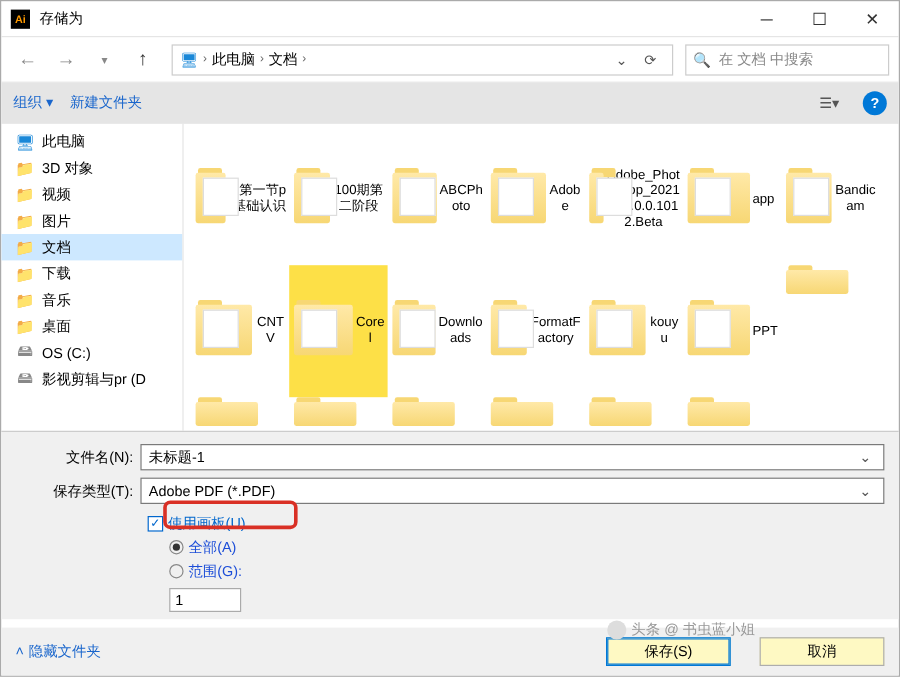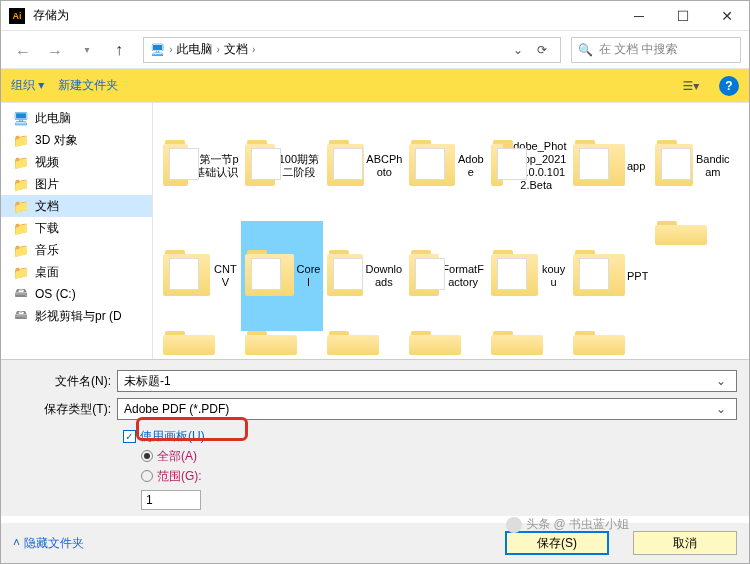--- a/index.html
+++ b/index.html
@@ -12,53 +12,53 @@
 
 .navbar { height: 38px; display: flex; align-items: center; padding: 0 8px; gap: 4px; border-bottom: 1px solid #e5e5e5; }
 .navbtn { width: 28px; height: 28px; display: flex; align-items: center; justify-content: center; color: #888; font-size: 16px; border-radius: 0; }
 .navbtn.enabled { color: #333; }
 .breadcrumb { flex: 1; height: 26px; border: 1px solid #ccc; display: flex; align-items: center; padding: 0 6px; gap: 4px; margin: 0 6px; background: #fff; }
 .breadcrumb .sep { color: #666; font-size: 10px; }
 .brend { display: flex; align-items: center; }
 .brbtn { width: 24px; height: 24px; display: flex; align-items: center; justify-content: center; color: #555; }
 .searchbox { width: 170px; height: 26px; border: 1px solid #ccc; display: flex; align-items: center; padding: 0 6px; color: #888; gap: 6px; }
 
-.toolbar { height: 34px; display: flex; align-items: center; padding: 0 10px; gap: 14px; border-bottom: 1px solid #e5e5e5; background: #fde047; }
+.toolbar { height: 34px; display: flex; align-items: center; padding: 0 10px; gap: 14px; border-bottom: 1px solid #e5e5e5; background: #e5e5e5; }
 .toolbar .tbitem { color: #1a66cc; }
 .toolbar .spacer { flex: 1; }
 .toolbar .vbtn { width: 28px; height: 24px; display: flex; align-items: center; justify-content: center; color: #555; border: 1px solid transparent; }
 .toolbar .help { width: 20px; height: 20px; border-radius: 50%; background: #0078d7; color: #fff; display: flex; align-items: center; justify-content: center; font-weight: bold; }
 
 .body { display: flex; height: 256px; }
 .sidebar { width: 152px; border-right: 1px solid #e5e5e5; padding: 4px 0; overflow: hidden; }
 .sbitem { height: 22px; display: flex; align-items: center; padding-left: 12px; gap: 6px; white-space: nowrap; }
 .sbitem.selected { background: #cde8ff; }
 .sbicon { width: 16px; height: 16px; display: inline-flex; align-items: center; justify-content: center; font-size: 13px; }
 .sbicon.pc { color: #1a88d8; }
 .sbicon.folder { color: #f0b429; }
 .sbicon.drive { color: #888; }
 
 .fileview { flex: 1; padding: 8px 6px; display: flex; flex-wrap: wrap; align-content: flex-start; gap: 0; overflow: hidden; }
 .fitem { width: 82px; height: 110px; display: flex; flex-direction: row; align-items: center; text-align: center; padding: 4px 2px; }
-.fitem.selected { background: #7dd3fc; }
+.fitem.selected { background: #fde047; }
 .ficon { width: 56px; height: 48px; position: relative; margin-bottom: 4px; }
 .folder-shape { position: absolute; inset: 4px 2px 2px 2px; background: linear-gradient(#ffe9a8, #f7d774); border-radius: 2px; }
 .folder-tab { position: absolute; top: 0; left: 4px; width: 20px; height: 8px; background: #f7d774; border-radius: 2px 2px 0 0; }
 .folder-inner { position: absolute; top: 8px; left: 8px; width: 30px; height: 32px; background: #fff; border: 1px solid #ddd; }
 .flabel { font-size: 11px; line-height: 13px; word-break: break-all; max-height: 52px; overflow: hidden; }
 
 .bottom { border-top: 1px solid #ccc; padding: 10px 12px 6px 12px; background: #f0f0f0; }
 .formrow { display: flex; align-items: center; margin-bottom: 6px; }
 .formrow label { width: 104px; text-align: right; padding-right: 6px; }
 .formrow .field { flex: 1; height: 22px; border: 1px solid #7a7a7a; background: #fff; padding: 0 6px; display: flex; align-items: center; }
 .formrow .dropbtn { width: 18px; display: flex; align-items: center; justify-content: center; color: #555; }
 
 .options { margin-left: 110px; margin-top: 4px; }
 .optrow { display: flex; align-items: center; height: 20px; gap: 4px; color: #0066cc; }
-.optrow.disabled { color: #be185d; }
+.optrow.disabled { color: #1d4ed8; }
 .highlight { position: absolute; border: 3px solid #d93025; border-radius: 6px; width: 112px; height: 24px; left: 135px; top: 416px; pointer-events: none; }
 .checkbox { width: 13px; height: 13px; border: 1px solid #0066cc; display: inline-flex; align-items: center; justify-content: center; font-size: 10px; color: #0066cc; background: #fff; }
 .radio { width: 12px; height: 12px; border: 1px solid #888; border-radius: 50%; display: inline-flex; align-items: center; justify-content: center; }
 .radio .dot { width: 6px; height: 6px; background: #333; border-radius: 50%; }
 .rangeinput { width: 60px; height: 20px; border: 1px solid #aaa; background: #fff; padding: 0 4px; display: flex; align-items: center; margin-left: 18px; margin-top: 4px; }
 
 .footer { position: absolute; bottom: 0; left: 0; right: 0; height: 40px; display: flex; align-items: center; padding: 0 12px; background: #f0f0f0; }
 .footer .hidebtn { color: #1a66cc; display: flex; align-items: center; gap: 4px; }
 .footer .spacer { flex: 1; }
 .footer .btn { width: 104px; height: 24px; border: 1px solid #adadad; background: #fef9c3; display: flex; align-items: center; justify-content: center; margin-left: 24px; }

